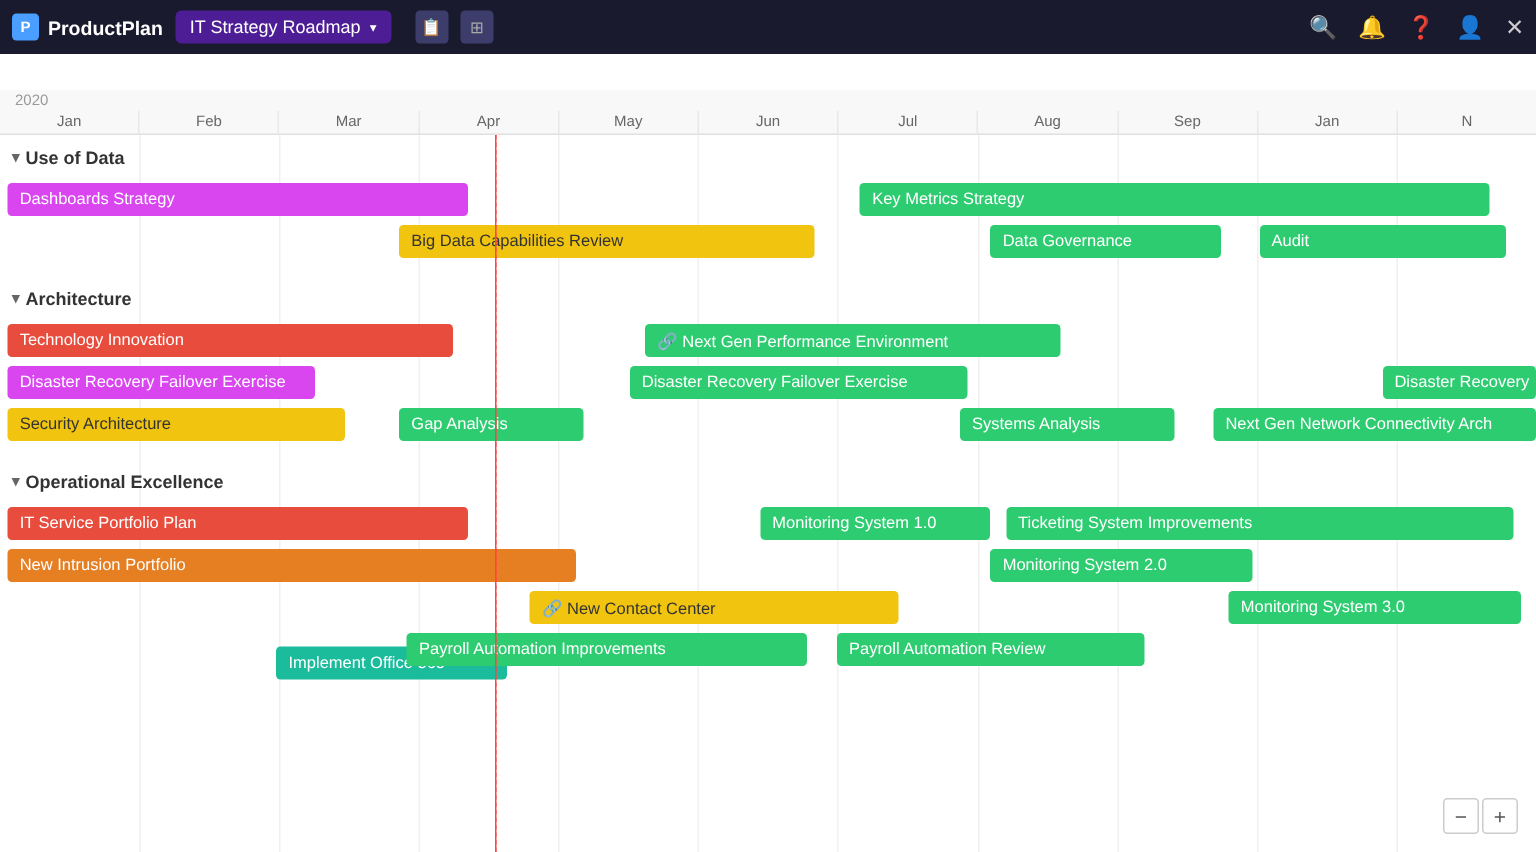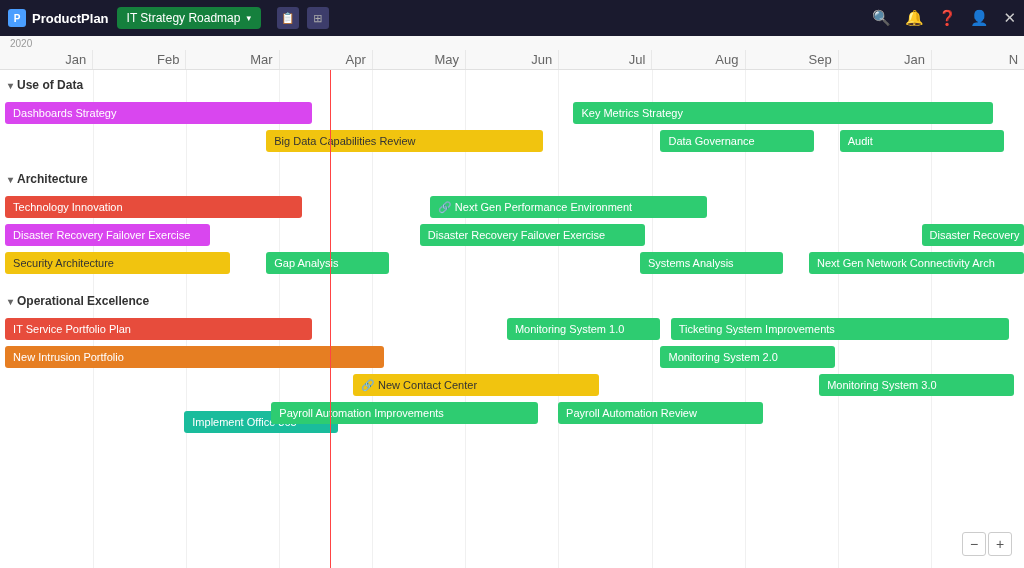--- a/index.html
+++ b/index.html
@@ -25,21 +25,21 @@
     .brand-icon {
       width: 18px; height: 18px;
       background: #4a9eff;
       border-radius: 3px;
       display: flex; align-items: center; justify-content: center;
       font-size: 10px; color: #fff; font-weight: bold;
     }
     .roadmap-tab {
       display: flex;
       align-items: center;
-      background: #15803d;
+      background: #4c1d95;
       color: #fff;
       font-size: 12px;
       padding: 4px 10px;
       border-radius: 4px;
       gap: 6px;
       cursor: pointer;
     }
     .roadmap-tab .chevron { font-size: 9px; }
     .nav-icons {
       margin-left: auto;
@@ -74,38 +74,39 @@
       position: relative;
     }
 
     
     .month-header {
       display: flex;
       background: #f8f8f8;
       border-bottom: 1px solid #e0e0e0;
       position: relative;
       flex-shrink: 0;
+      margin-top: 24px;
     }
     .year-label {
       position: absolute;
       top: 2px;
       left: 10px;
       font-size: 10px;
       color: #999;
     }
     .month-cells {
       display: flex;
       width: 100%;
       padding-top: 14px;
     }
     .month-cell {
       flex: 1;
-      text-align: right;
+      text-align: center;
       padding: 2px 6px;
-      font-size: 13px;
+      font-size: 10px;
       color: #666;
       border-left: 1px solid #e8e8e8;
     }
     .month-cell:first-child { border-left: none; }
 
     
     .timeline-area {
       flex: 1;
       overflow-y: auto;
       overflow-x: hidden;

